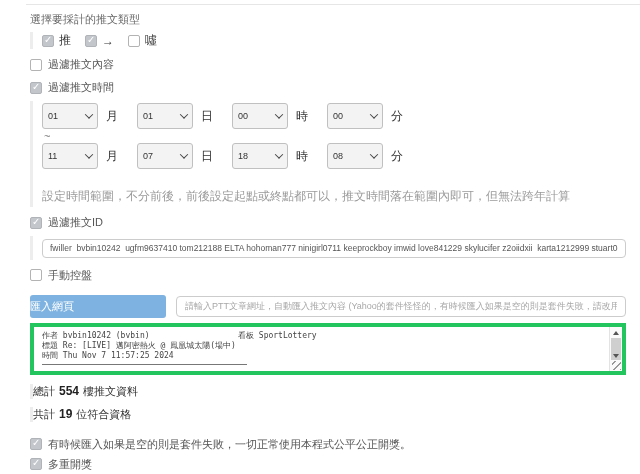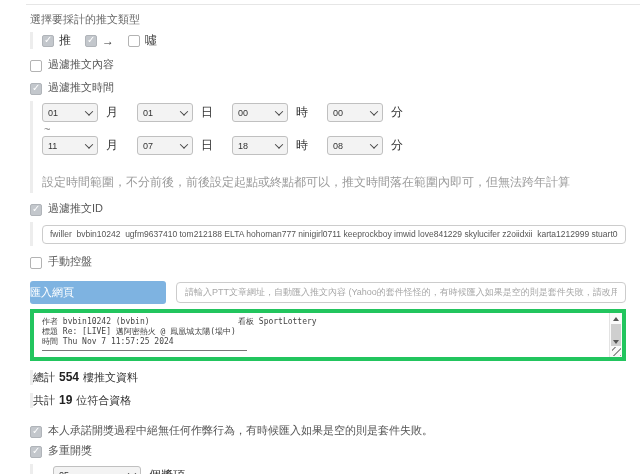--- a/index.html
+++ b/index.html
@@ -3,38 +3,38 @@
 <meta charset="utf-8">
 <style>
   * { margin:0; padding:0; box-sizing:border-box; }
   html,body { width:640px; height:474px; background:#fff; overflow:hidden;
     font-family:"Liberation Sans","DejaVu Sans",sans-serif; color:#444; }
   .topline { border-top:1px solid #e6e6e6; margin:4px 0 0 26px; }
   .page { padding:7px 14px 0 30px; }
 
   .seclabel { font-size:11px; color:#666; }
 
-  .cbrow { display:flex; align-items:flex-end; margin-top:8px; }
+  .cbrow { display:flex; align-items:center; margin-top:8px; }
   .cbrow .lbl { font-size:11px; color:#555; margin-left:6px; }
   .cb { width:12px; height:12px; border:1px solid #b3b3b3; border-radius:2px;
         background:#fff; flex:0 0 auto; position:relative; }
   .cb.checked { background:#c3c7cc; border-color:#b0b4b9; }
   .cb.checked::after { content:"✓"; position:absolute; left:1px; top:-2px;
         font-size:10px; color:#fff; }
 
   .indent { border-left:3px solid #ededed; padding-left:9px; }
 
   .pushgroup { margin-top:5px; display:flex; align-items:center; height:17px; }
   .pushopt { display:flex; align-items:center; margin-right:14px; }
   .pushopt .plbl { font-size:12px; color:#333; margin-left:5px; }
 
   .timegroup { margin-top:6px; padding-top:2px; padding-bottom:2px; }
   .trow { display:flex; align-items:center; }
   .tgroup { display:flex; align-items:center; margin-right:19px; }
-  .sel { width:56px; height:19px; background:#f3f3f3; border:1px solid #c0c0c0;
+  .sel { width:56px; height:26px; background:#f3f3f3; border:1px solid #c0c0c0;
          border-radius:3px; display:flex; align-items:center;
          justify-content:space-between; padding:0 5px; font-size:9px; color:#333; }
   .sel .chev { width:6px; height:6px; border-right:1.6px solid #444;
          border-bottom:1.6px solid #444; transform:rotate(45deg) translate(-1px,-1px); }
   .unit { font-size:12px; color:#333; margin-left:8px; }
   .tilde { font-size:11px; color:#777; margin:1px 0 1px 2px; height:12px; line-height:12px; }
   .hint { font-size:12px; color:#9a9a9a; margin-top:19px; }
 
   .idwrap { margin-top:6px; padding-top:1px; padding-bottom:2px; }
   .idinput { width:100%; height:19px; border:1px solid #ccc; border-radius:4px;
@@ -222,21 +222,21 @@
     </div>
     <div class="statline">
       <span>共計</span>
       <span class="statnum">19</span>
       <span>位符合資格</span>
     </div>
   </div>
 
   <div class="cbrow pledge">
     <span class="cb checked"></span>
-    <span class="lbl">本人承諾開獎過程中絕無任何作弊行為，有時候匯入如果是空的則是套件失敗。</span>
+    <span class="lbl">有時候匯入如果是空的則是套件失敗，一切正常使用本程式公平公正開獎。</span>
   </div>
 
   <div class="cbrow" style="margin-top:5px;">
     <span class="cb checked"></span>
     <span class="lbl">多重開獎</span>
   </div>
   <div class="multigroup indent">
     <div class="trow">
       <span class="sel sel-multi">
         <span>05</span>

